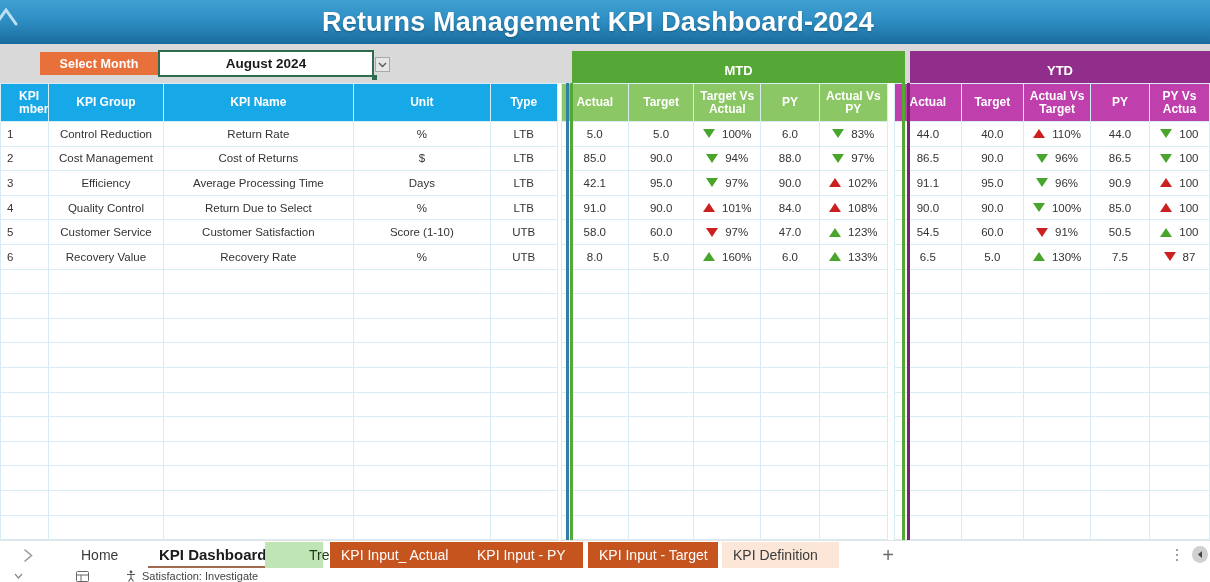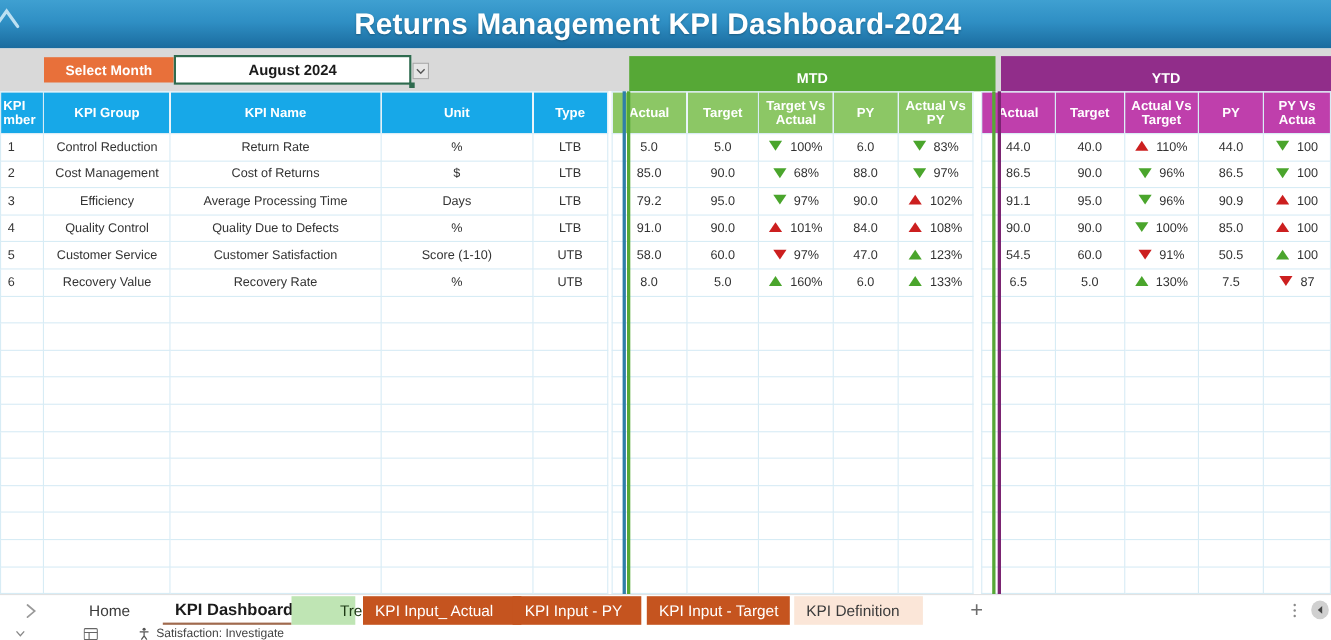--- a/index.html
+++ b/index.html
@@ -216,21 +216,21 @@
       <col style="width:8px">
       <col style="width:69px">
         <col style="width:65px">
         <col style="width:68px">
         <col style="width:62px">
         <col style="width:62px">
     </colgroup>
     <thead>
       <tr>
         <th class="blue">
-            <span style="display:block;text-align:left;padding-left:2px;">KPI<br>mber</span>
+            <span style="display:block;text-align:left;padding-left:18px;">KPI<br>mber</span>
           </th>
         <th class="blue">KPI Group</th>
         <th class="blue">KPI Name</th>
         <th class="blue">Unit</th>
         <th class="blue">Type</th>
         <th style="border:none;background:#ffffff"></th>
         <th class="green">Actual</th>
         <th class="green">Target</th>
         <th class="green"><span>Target Vs<br>Actual</span></th>
         <th class="green">PY</th>
@@ -265,53 +265,53 @@
         </tr>
         <tr>
           <td style="text-align:left;padding-left:6px">2</td>
           <td>Cost Management</td>
           <td>Cost of Returns</td>
           <td>$</td>
           <td>LTB</td>
           <td style="border:none"></td>
           <td class="gsec">85.0</td>
           <td class="gsec">90.0</td>
-          <td class="gsec"><span class="ind down-g"></span><span>68%</span></td>
+          <td class="gsec"><span class="ind down-g"></span><span>94%</span></td>
           <td class="gsec">88.0</td>
           <td class="gsec"><span class="ind down-g"></span><span>97%</span></td>
           <td style="border:none"></td>
           <td class="psec">86.5</td>
           <td class="psec">90.0</td>
           <td class="psec"><span class="ind down-g"></span><span>96%</span></td>
           <td class="psec">86.5</td>
           <td class="psec"><span class="ind down-g"></span><span>100</span></td>
         </tr>
         <tr>
           <td style="text-align:left;padding-left:6px">3</td>
           <td>Efficiency</td>
           <td>Average Processing Time</td>
           <td>Days</td>
           <td>LTB</td>
           <td style="border:none"></td>
-          <td class="gsec">79.2</td>
+          <td class="gsec">42.1</td>
           <td class="gsec">95.0</td>
           <td class="gsec"><span class="ind down-g"></span><span>97%</span></td>
           <td class="gsec">90.0</td>
           <td class="gsec"><span class="ind up-r"></span><span>102%</span></td>
           <td style="border:none"></td>
           <td class="psec">91.1</td>
           <td class="psec">95.0</td>
           <td class="psec"><span class="ind down-g"></span><span>96%</span></td>
           <td class="psec">90.9</td>
           <td class="psec"><span class="ind up-r"></span><span>100</span></td>
         </tr>
         <tr>
           <td style="text-align:left;padding-left:6px">4</td>
           <td>Quality Control</td>
-          <td>Quality Due to Defects</td>
+          <td>Return Due to Select</td>
           <td>%</td>
           <td>LTB</td>
           <td style="border:none"></td>
           <td class="gsec">91.0</td>
           <td class="gsec">90.0</td>
           <td class="gsec"><span class="ind up-r"></span><span>101%</span></td>
           <td class="gsec">84.0</td>
           <td class="gsec"><span class="ind up-r"></span><span>108%</span></td>
           <td style="border:none"></td>
           <td class="psec">90.0</td>

